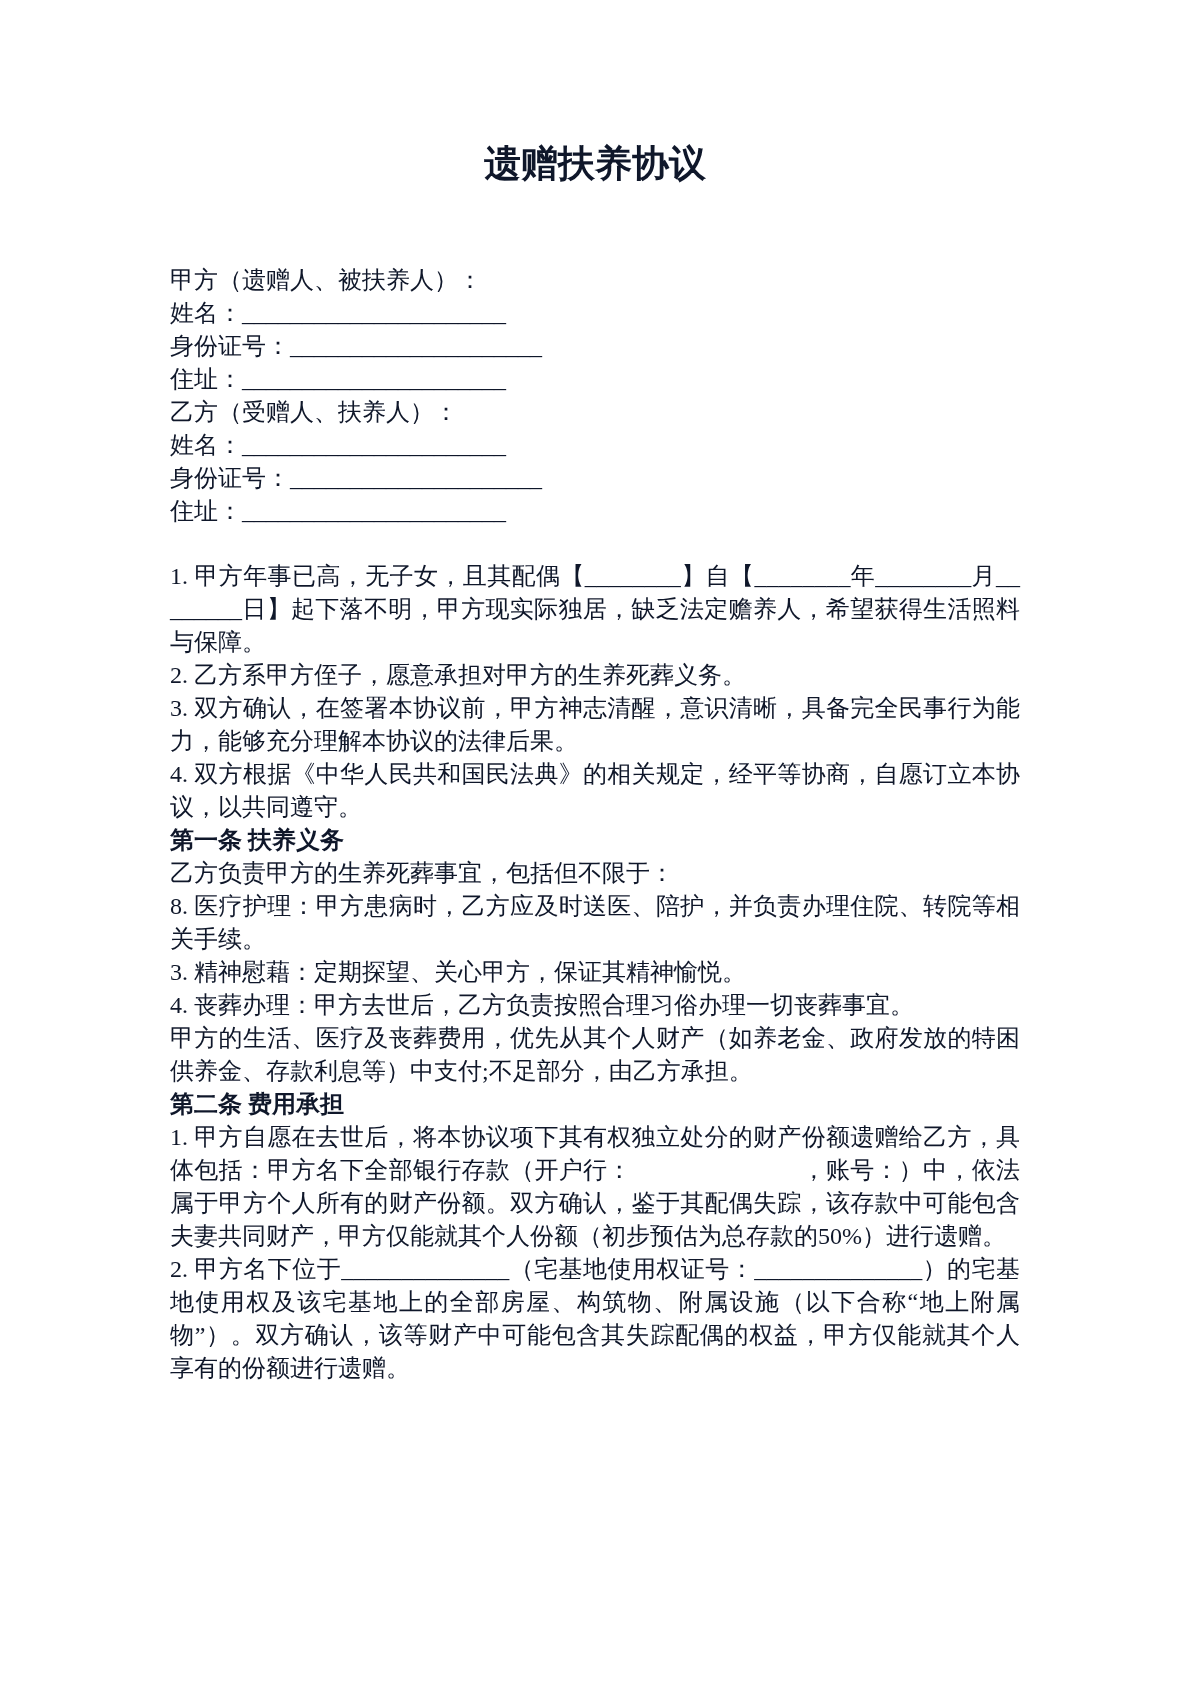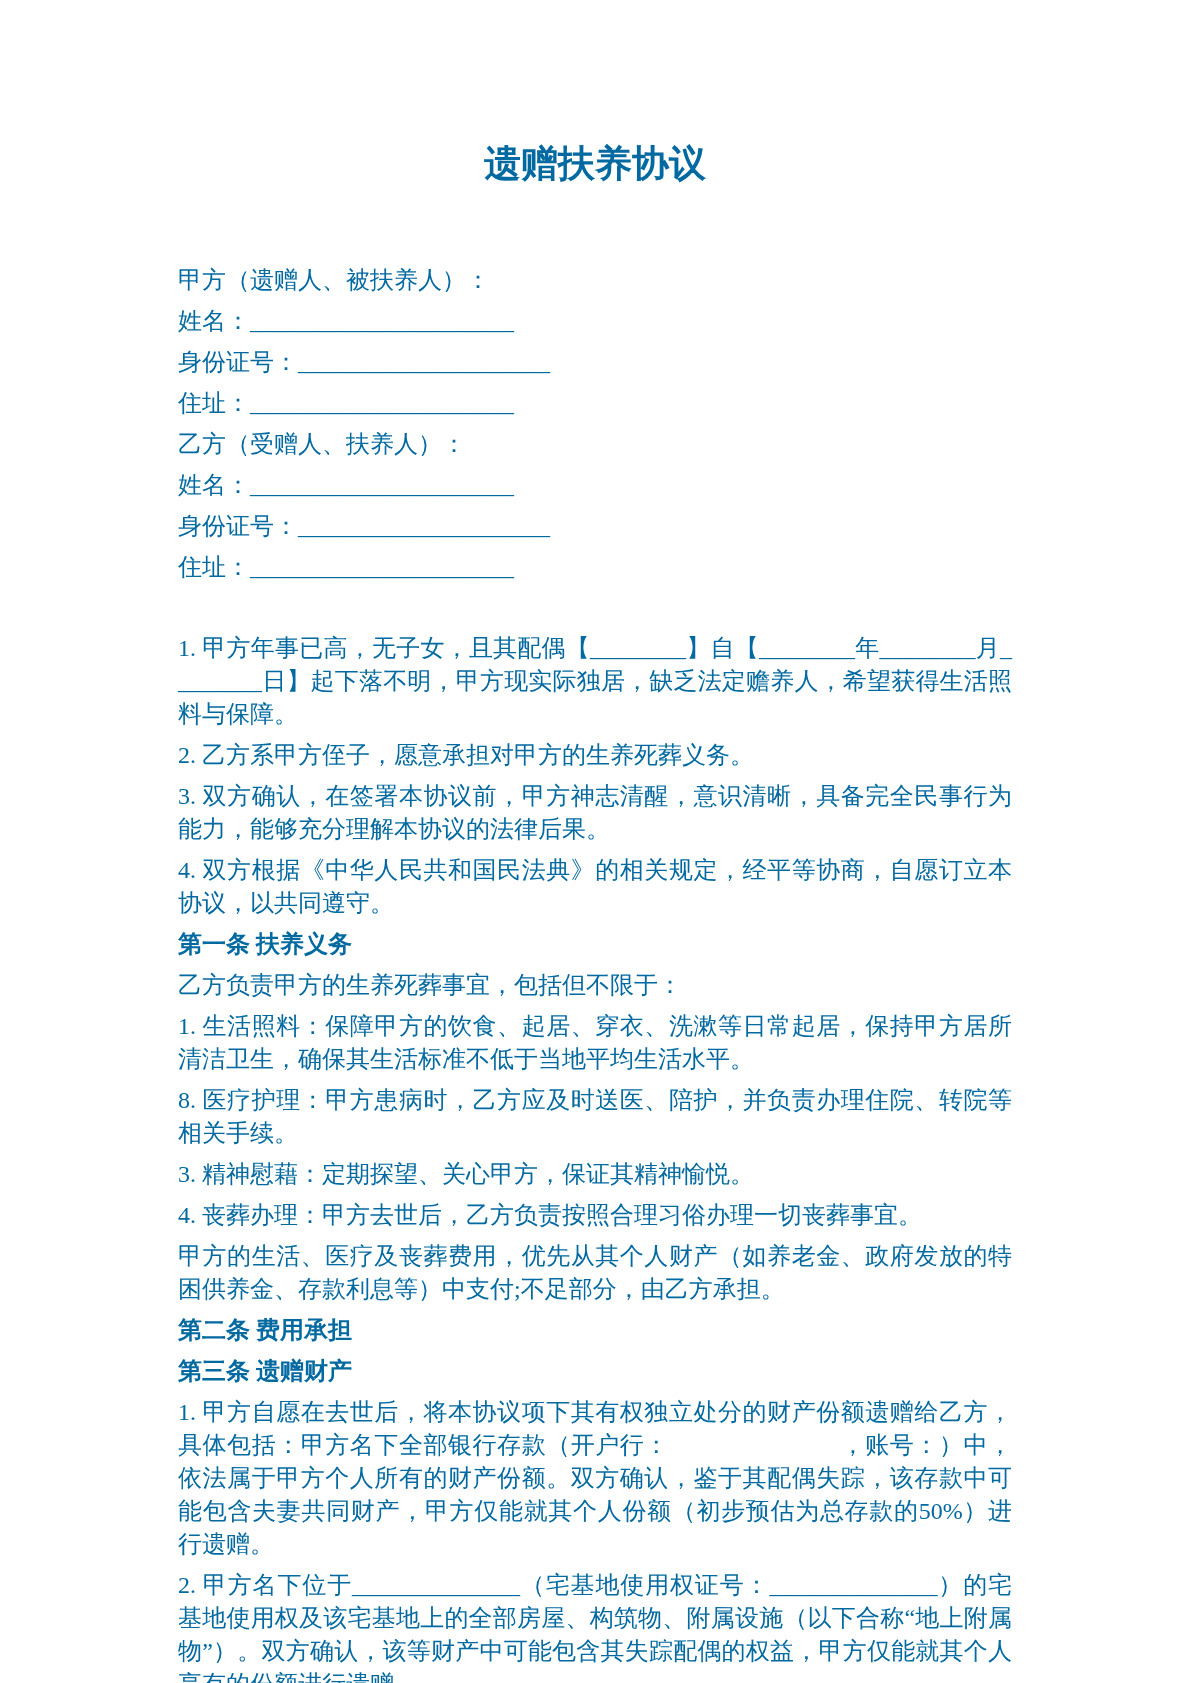--- a/index.html
+++ b/index.html
@@ -9,32 +9,32 @@
   }
   .page {
     position: relative;
     width: 1190px;
     height: 1683px;
     margin: 0 auto;
     background: #ffffff;
     box-sizing: border-box;
     padding: 142px 170px 17px 170px;
     font-family: "Liberation Serif", "DejaVu Serif", serif;
-    color: #0369a1;
+    color: #0f172a;
     overflow: hidden;
   }
   .doc-title {
     margin: 0 0 78px 0;
     text-align: center;
     font-size: 37px;
     line-height: 1.2;
     font-weight: bold;
   }
   .line, .para {
-    margin: 8px;
+    margin: 0;
     font-size: 24px;
     line-height: 33px;
     text-align: justify;
     word-break: break-all;
     overflow-wrap: anywhere;
   }
   .field-line .blank {
     letter-spacing: 0;
     white-space: nowrap;
   }
@@ -71,30 +71,28 @@
   <section>
     <p class="para">1. 甲方年事已高，无子女，且其配偶【________】自【________年________月________日】起下落不明，甲方现实际独居，缺乏法定赡养人，希望获得生活照料与保障。</p>
     <p class="para">2. 乙方系甲方侄子，愿意承担对甲方的生养死葬义务。</p>
     <p class="para">3. 双方确认，在签署本协议前，甲方神志清醒，意识清晰，具备完全民事行为能力，能够充分理解本协议的法律后果。</p>
     <p class="para">4. 双方根据《中华人民共和国民法典》的相关规定，经平等协商，自愿订立本协议，以共同遵守。</p>
   </section>
 
   <section>
     <p class="para article-heading">第一条 扶养义务</p>
     <p class="para">乙方负责甲方的生养死葬事宜，包括但不限于：</p>
-    <p class="para">1. 生活照料：保障甲方的饮食、起居、穿衣、洗漱等日常起居，保持甲方居所清洁卫生，确保其生活标准不低于当地平均生活水平。</p>
     <p class="para">8. 医疗护理：甲方患病时，乙方应及时送医、陪护，并负责办理住院、转院等相关手续。</p>
     <p class="para">3. 精神慰藉：定期探望、关心甲方，保证其精神愉悦。</p>
     <p class="para">4. 丧葬办理：甲方去世后，乙方负责按照合理习俗办理一切丧葬事宜。</p>
   </section>
 
   <section>
     <p class="para">甲方的生活、医疗及丧葬费用，优先从其个人财产（如养老金、政府发放的特困供养金、存款利息等）中支付;不足部分，由乙方承担。</p>
     <p class="para article-heading">第二条 费用承担</p>
   </section>
 
   <section>
-    <p class="para article-heading">第三条 遗赠财产</p>
     <p class="para">1. 甲方自愿在去世后，将本协议项下其有权独立处分的财产份额遗赠给乙方，具体包括：甲方名下全部银行存款（开户行：　　　　　　　，账号：）中，依法属于甲方个人所有的财产份额。双方确认，鉴于其配偶失踪，该存款中可能包含夫妻共同财产，甲方仅能就其个人份额（初步预估为总存款的50%）进行遗赠。</p>
     <p class="para">2. 甲方名下位于______________（宅基地使用权证号：______________）的宅基地使用权及该宅基地上的全部房屋、构筑物、附属设施（以下合称“地上附属物”）。双方确认，该等财产中可能包含其失踪配偶的权益，甲方仅能就其个人享有的份额进行遗赠。</p>
   </section>
 
 </div>
 
 </body></html>

